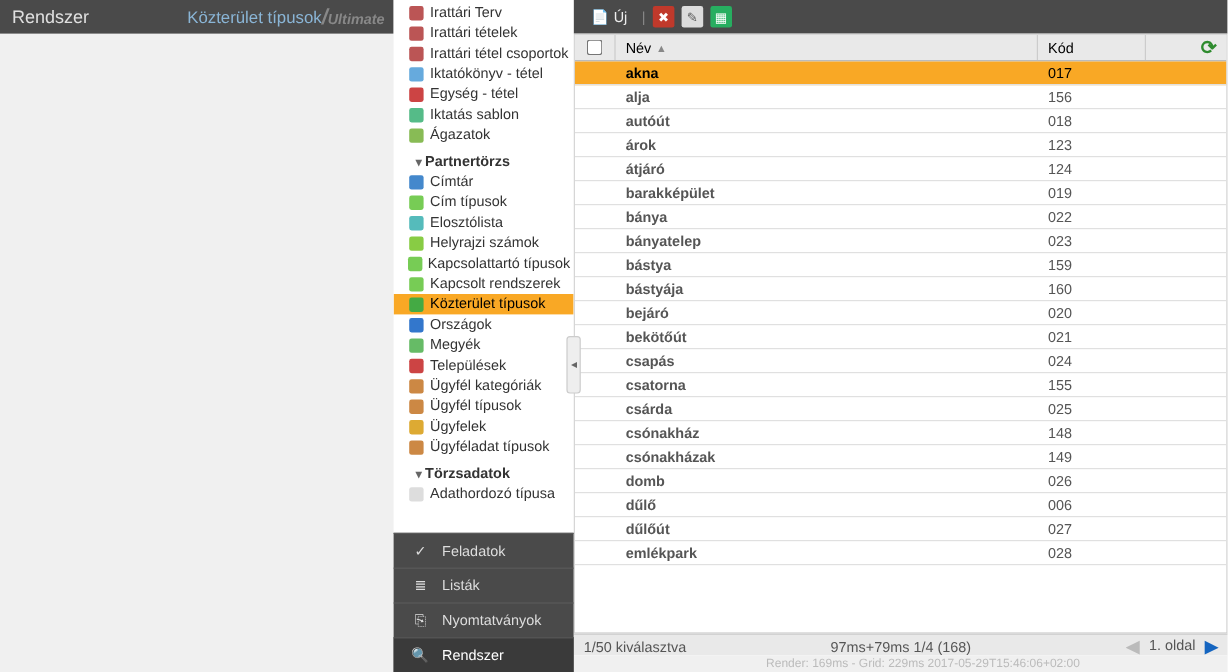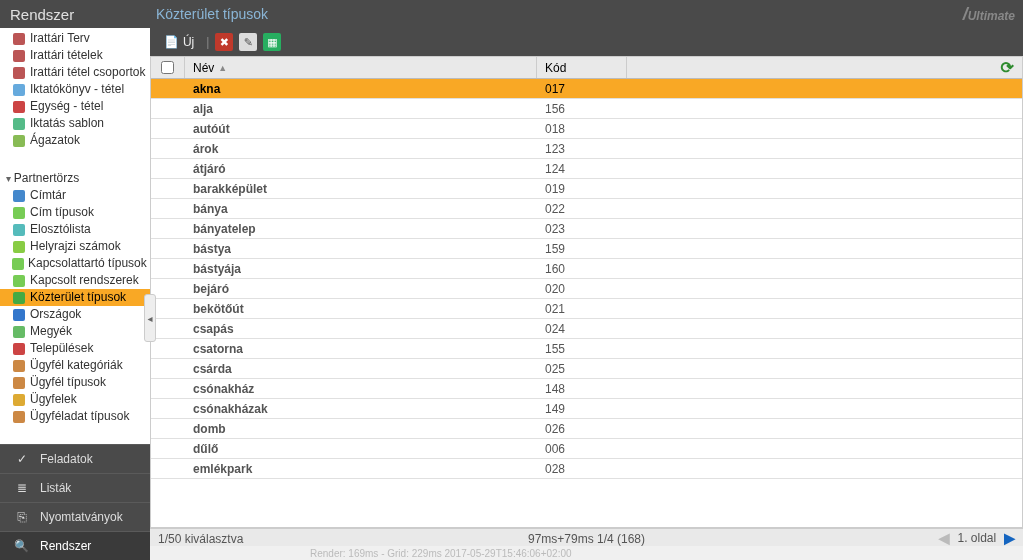--- a/index.html
+++ b/index.html
@@ -1,30 +1,30 @@
 <!DOCTYPE html>
 <html><head>
 <meta charset="utf-8">
 <style>
 * { margin: 0; padding: 0; box-sizing: border-box; font-family: Arial, sans-serif; font-size: 12px; }
 body { width: 1023px; height: 560px; overflow: hidden; background: #f0f0f0; }
-.app { display: flex; flex-direction: column; height: 560px; }
+.app { display: flex; flex-direction: row; height: 560px; }
 .topbar { display: flex; align-items: center; background: #4a4a4a; height: 28px; color: #e0e0e0; }
 .topbar-title { width: 150px; padding-left: 10px; font-size: 15px; }
 .topbar-sub { color: #8ab5d6; padding-left: 6px; font-size: 14px; }
 .brand { margin-left: auto; margin-right: 8px; font-size: 18px; font-style: italic; color: #888; font-weight: bold; }
 .main { display: flex; flex: 1; min-height: 0; }
 .sidebar { width: 150px; background: #fff; display: flex; flex-direction: column; position: relative; }
 .sidebar-collapse { position: absolute; right: -6px; top: 50%; width: 12px; height: 48px; background: #eee; border:1px solid #ccc; border-radius: 3px; display:flex; align-items:center; justify-content:center; font-size:10px; color:#666; cursor:pointer; }
 .tree { flex: 1; overflow: hidden; padding: 2px 0 0 0; }
 .tree-item { display: flex; align-items: center; gap: 4px; padding: 1px 4px 1px 12px; color: #333; cursor: pointer; white-space: nowrap; line-height: 15px; }
 .tree-item .ico { width: 14px; height: 14px; display:inline-flex; align-items:center; justify-content:center; font-size:10px; }
 .tree-item.active { background: #f9a825; color:#000; }
 .tree-item.active .ico { filter:none; }
-.tree-group { font-weight: normal; color: #333; padding: 2px 6px; margin-top: 20px; cursor:default; }
+.tree-group { font-weight: bold; color: #333; padding: 2px 18px; margin-top: 4px; cursor:default; }
 .tree-group::before { content: "▾ "; font-size:10px; color:#666; }
 .bottom-nav { background: #4a4a4a; }
 .bn-item { display:flex; align-items:center; gap:10px; padding: 7px 14px; color:#ddd; cursor:pointer; border-top:1px solid #5a5a5a;}
 .bn-item.active { background:#3a3a3a; color:#fff; }
 .bn-item .bn-ico { width:16px; display:inline-flex; justify-content:center; }
 .content { flex: 1; display:flex; flex-direction:column; background:#fff; min-width:0; }
 .toolbar { background:#4a4a4a; height:28px; display:flex; align-items:center; padding:0 8px; gap:6px; color:#eee; }
 .toolbar .tb-new { display:flex; align-items:center; gap:4px; padding:2px 6px; cursor:pointer; }
 .toolbar .sep { color:#888; }
 .tb-btn { width:18px; height:18px; display:inline-flex; align-items:center; justify-content:center; border-radius:2px; cursor:pointer; font-size:11px; }
@@ -347,20 +347,25 @@
               <div class="cell-name">domb</div>
               <div class="cell-code">026</div>
             </div>
             <div class="row">
               <div class="cell-check"></div>
               <div class="cell-name">dűlő</div>
               <div class="cell-code">006</div>
             </div>
             <div class="row">
               <div class="cell-check"></div>
+              <div class="cell-name">dűlőút</div>
+              <div class="cell-code">027</div>
+            </div>
+            <div class="row">
+              <div class="cell-check"></div>
               <div class="cell-name">emlékpark</div>
               <div class="cell-code">028</div>
             </div>
           </div>
       </div>
       <div class="statusbar">
         <div class="status-wrap">
           <div class="status-left">1/50 kiválasztva</div>
           <div class="status-mid">97ms+79ms 1/4 (168)</div>
           <div class="status-right">

